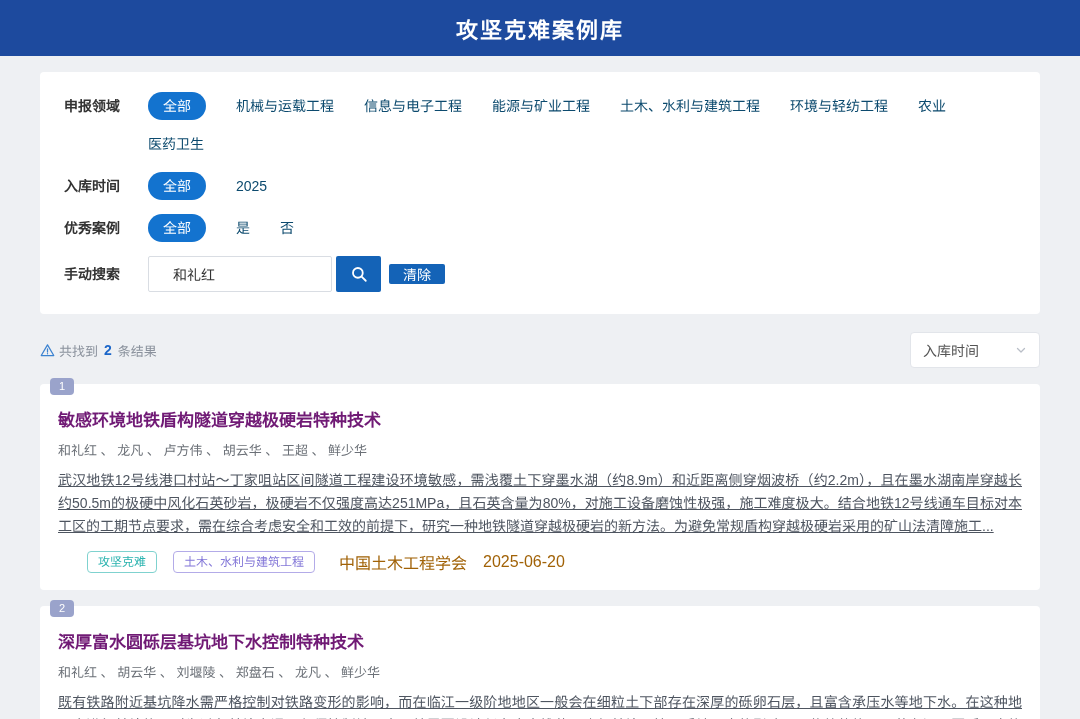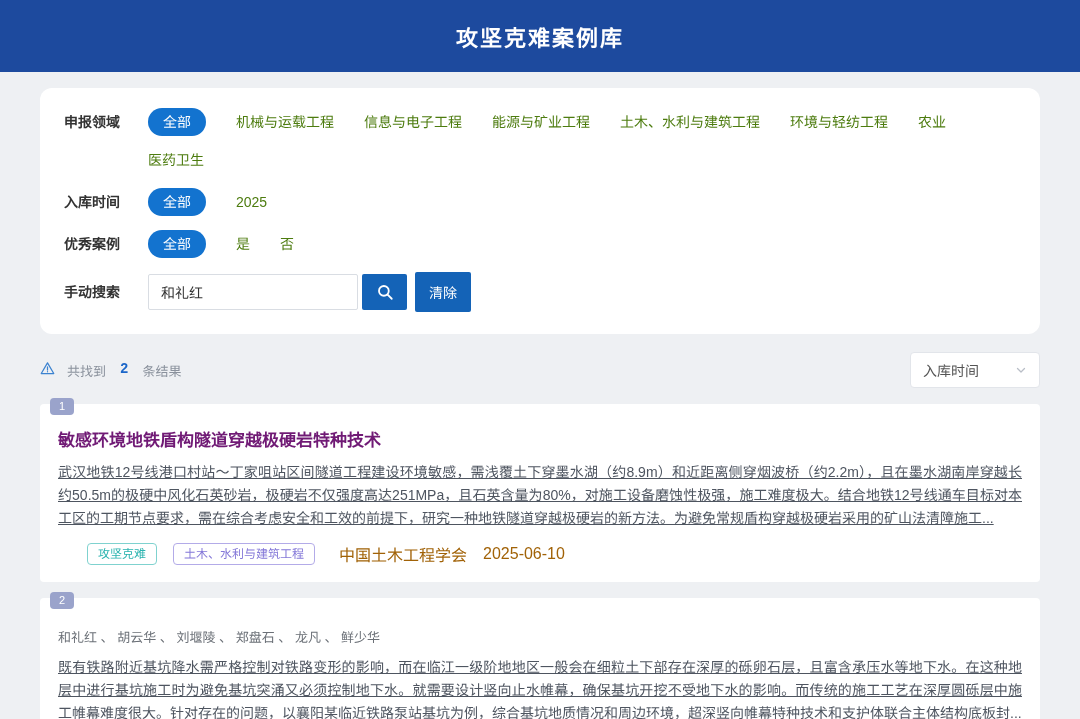--- a/index.html
+++ b/index.html
@@ -5,77 +5,77 @@
   * { margin:0; padding:0; box-sizing:border-box; }
   html,body { width:1080px; height:719px; }
   body {
     font-family:"Liberation Sans","DejaVu Sans",sans-serif;
     background:#eef0f3;
     color:#333;
     overflow:hidden;
   }
   
   .app-header {
-    height:72px;
+    height:56px;
     background:#1d4a9e;
     display:flex; align-items:center; justify-content:center;
   }
   .app-header h1 {
     color:#ffffff; font-size:22px; font-weight:bold; letter-spacing:2px;
   }
   
   .container { width:1000px; margin:0 auto; }
   
   .filter-panel {
     margin-top:16px;
     background:#ffffff;
-    border-radius:12px;
+    border-radius:4px;
     padding:20px 24px 22px 24px;
   }
   .filter-row { display:flex; align-items:flex-start; margin-bottom:14px; }
   .filter-row:last-child { margin-bottom:0; }
   .filter-label {
     flex:0 0 84px; font-size:14px; font-weight:bold; color:#333;
     line-height:28px; white-space:nowrap;
   }
   .filter-options {
     display:flex; flex-wrap:wrap; column-gap:30px; row-gap:10px;
     align-items:center; flex:1;
   }
   .filter-option {
-    font-size:14px; color:#4d7c0f; line-height:28px; cursor:pointer; white-space:nowrap;
+    font-size:14px; color:#0c4a6e; line-height:28px; cursor:pointer; white-space:nowrap;
   }
   .filter-option.selected {
     background:#1373cf; color:#ffffff; border-radius:999px;
     padding:0 15px; line-height:28px;
   }
   
   .search-row { display:flex; align-items:center; }
   .search-row .filter-label { line-height:36px; }
   .search-input {
-    width:210px; height:36px; border:1px solid #d9dde3; border-radius:2px;
-    font-size:14px; color:#333; padding:0 12px; outline:none;
+    width:184px; height:36px; border:1px solid #d9dde3; border-radius:2px;
+    font-size:14px; color:#333; padding:0 24px; outline:none;
     font-family:Liberation Sans, sans-serif;
   }
   .search-btn {
     width:45px; height:36px; margin-left:4px;
     background:#1463b7; border:none; border-radius:2px;
     display:flex; align-items:center; justify-content:center; cursor:pointer;
   }
   .clear-btn {
-    height:40px; margin-left:8px; padding:0 14px;
+    height:20px; margin-left:8px; padding:0 14px;
     background:#1463b7; border:none; border-radius:2px;
     color:#fff; font-size:14px; cursor:pointer;
     font-family:"Liberation Sans","DejaVu Sans",sans-serif;
   }
   
   .results-bar {
     margin-top:18px; display:flex; align-items:center; justify-content:space-between;
   }
-  .results-info { display:flex; align-items:flex-start; font-size:13px; color:#8a919c; gap:12px;font-family:Liberation Mono, monospace; }
+  .results-info { display:flex; align-items:center; font-size:13px; color:#8a919c; gap:4px; }
   .results-count { color:#1b66c9; font-weight:bold; font-size:14px; margin:0 2px; }
   .sort-select {
     width:130px; height:36px; background:#fff; border:1px solid #e2e5ea; border-radius:4px;
     display:flex; align-items:center; justify-content:space-between;
     padding:0 12px; font-size:14px; color:#555; cursor:pointer;
   }
   
   .card {
     margin-top:16px; background:#fff; border-radius:4px;
     padding:20px 18px 16px 18px; position:relative;
@@ -182,29 +182,31 @@
         <svg width="12" height="12" viewBox="0 0 24 24" fill="none" stroke="#b9bec7" stroke-width="2.5" stroke-linecap="round" stroke-linejoin="round">
           <polyline points="5,9 12,16 19,9"></polyline>
         </svg>
       </span>
     </div>
   </div>
 
   <article class="card">
     <span class="card-badge">1</span>
     <h2 class="card-title">敏感环境地铁盾构隧道穿越极硬岩特种技术</h2>
+    <div class="card-authors">和礼红 、 龙凡 、 卢方伟 、 胡云华 、 王超 、 鲜少华</div>
     <div class="card-desc">武汉地铁12号线港口村站～丁家咀站区间隧道工程建设环境敏感，需浅覆土下穿墨水湖（约8.9m）和近距离侧穿烟波桥（约2.2m），且在墨水湖南岸穿越长约50.5m的极硬中风化石英砂岩，极硬岩不仅强度高达251MPa，且石英含量为80%，对施工设备磨蚀性极强，施工难度极大。结合地铁12号线通车目标对本工区的工期节点要求，需在综合考虑安全和工效的前提下，研究一种地铁隧道穿越极硬岩的新方法。为避免常规盾构穿越极硬岩采用的矿山法清障施工...</div>
     <div class="card-meta">
       <span class="tag tag-teal">攻坚克难</span>
       <span class="tag tag-purple">土木、水利与建筑工程</span>
       <span class="meta-text meta-org">中国土木工程学会</span>
-      <span class="meta-text">2025-06-10</span>
+      <span class="meta-text">2025-06-20</span>
     </div>
   </article>
 
   <article class="card">
     <span class="card-badge">2</span>
+    <h2 class="card-title">深厚富水圆砾层基坑地下水控制特种技术</h2>
     <div class="card-authors">和礼红 、 胡云华 、 刘堰陵 、 郑盘石 、 龙凡 、 鲜少华</div>
     <div class="card-desc">既有铁路附近基坑降水需严格控制对铁路变形的影响，而在临江一级阶地地区一般会在细粒土下部存在深厚的砾卵石层，且富含承压水等地下水。在这种地层中进行基坑施工时为避免基坑突涌又必须控制地下水。就需要设计竖向止水帷幕，确保基坑开挖不受地下水的影响。而传统的施工工艺在深厚圆砾层中施工帷幕难度很大。针对存在的问题，以襄阳某临近铁路泵站基坑为例，综合基坑地质情况和周边环境，超深竖向帷幕特种技术和支护体联合主体结构底板封...</div>
 
   </article>
 
 </div>
 
 </body></html>

